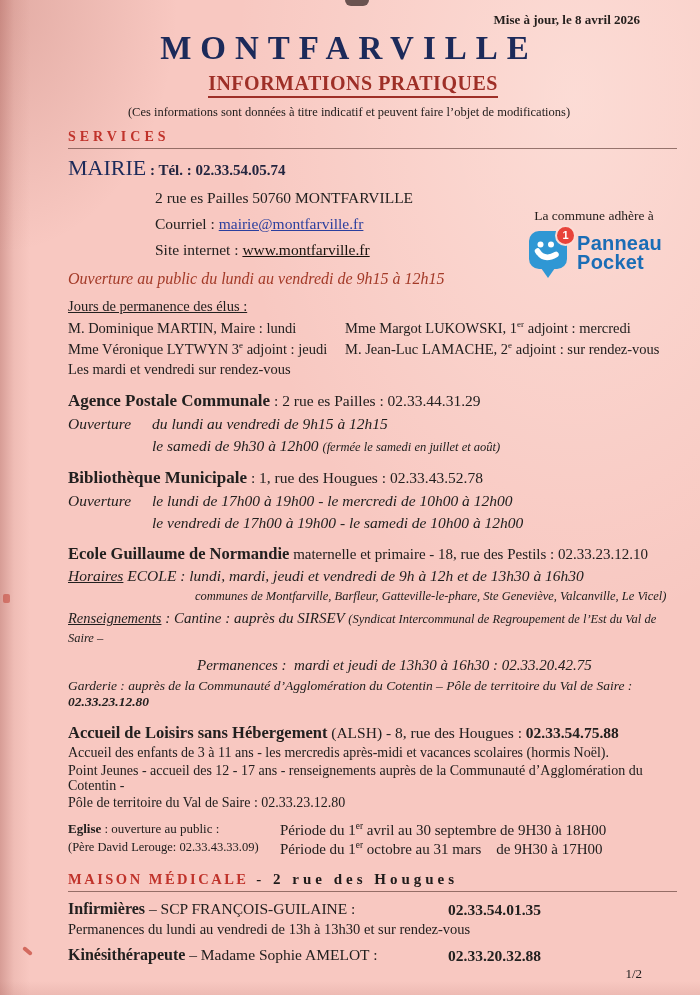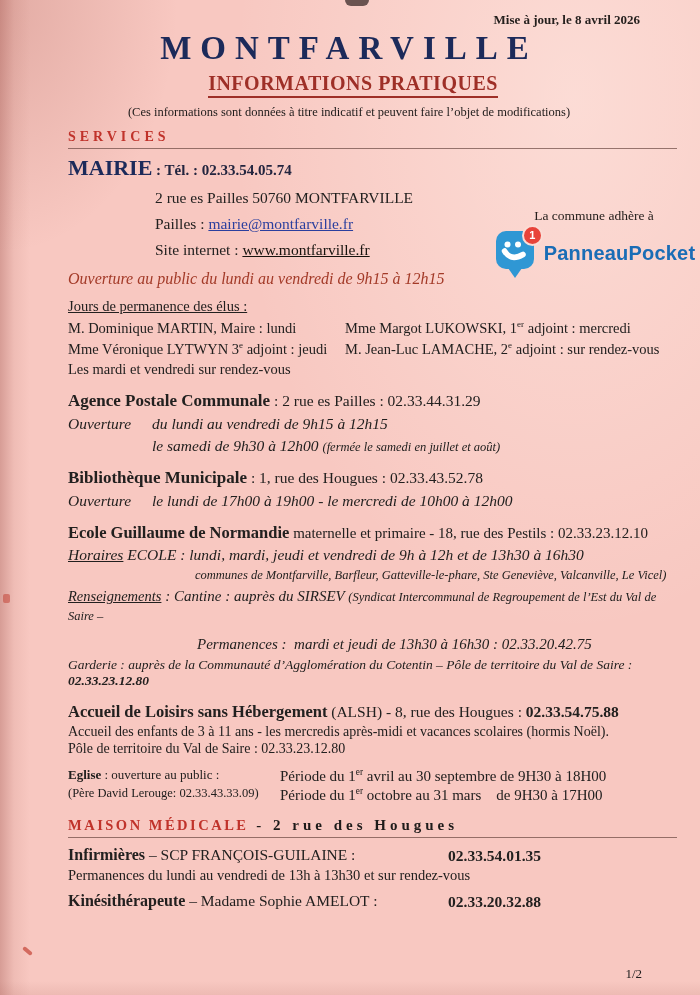--- a/index.html
+++ b/index.html
@@ -25,35 +25,35 @@
   .head-center{text-align:center;padding-right:47px;}
   .title{font-size:33px;font-weight:bold;letter-spacing:9px;color:#1c2a5a;margin-top:2px;}
   .subtitle{display:inline-block;font-size:20px;font-weight:bold;letter-spacing:0.5px;color:#9e2f27;
     border-bottom:2px solid #9e2f27;padding-bottom:1px;margin-top:5px;margin-left:8px;}
   .disclaimer{font-size:12.5px;margin-top:7px;color:#1e1b1a;}
 
   .sec-head{font-size:14px;font-weight:bold;letter-spacing:4px;color:#c0332b;margin-top:9px;}
   .rule{height:0;border-top:1.2px solid rgba(95,62,56,0.65);margin-top:3px;}
 
   .mairie-line{margin-top:6px;}
-  .mairie-name{font-size:22px;font-weight:bold;color:#1c2a5a;}
+  .mairie-name{font-size:22px;font-weight:normal;color:#1c2a5a;}
   .mairie-tel{font-size:15px;font-weight:bold;color:#23253f;}
   .mairie-block{margin-left:87px;font-size:15.5px;}
   .mairie-block>div{margin-top:8px;}
   .blue-link{color:#2b3f9e;text-decoration:underline;cursor:pointer;}
   .dark-link{color:#17130e;text-decoration:underline;cursor:pointer;}
 
   .pp-box{position:absolute;top:208px;right:20px;width:172px;text-align:center;}
   .pp-tag{font-size:13.5px;color:#26201d;margin-bottom:3px;}
   .pp-row{display:flex;align-items:center;justify-content:center;gap:5px;}
   .pp-icon{position:relative;width:46px;height:52px;flex:0 0 auto;}
   .pp-badge{position:absolute;top:-2px;right:-4px;width:17px;height:17px;border-radius:50%;
     background:#e8433a;border:2px solid #fbdcd5;color:#fff;font-family:"Liberation Sans",sans-serif;
     font-size:11px;font-weight:bold;line-height:17px;text-align:center;}
-  .pp-text{display:flex;flex-direction:row;align-items:flex-start;font-family:"Liberation Sans",sans-serif;
+  .pp-text{display:flex;flex-direction:column;align-items:flex-start;font-family:"Liberation Sans",sans-serif;
     font-weight:bold;font-size:20px;line-height:0.95;color:#1a6db6;letter-spacing:0.2px;text-align:right;}
 
   .red-ouv{margin-top:11px;font-size:16px;font-weight:normal;font-style:italic;color:#a33a28;}
 
   .perm-head{margin-top:10px;font-size:14.5px;text-decoration:underline;}
   .perm-grid{display:grid;grid-template-columns:277px auto;margin-top:3px;font-size:14.5px;line-height:1.42;}
   .perm-note{font-size:14.5px;margin-top:2px;}
 
   .svc{margin-top:13px;}
   .svc-name{font-size:17px;font-weight:bold;text-align:right;}
@@ -111,21 +111,21 @@
     </div>
 
     <div class="sec-head">SERVICES</div>
     <div class="rule"></div>
 
     <div class="mairie-line">
       <span class="mairie-name">MAIRIE</span><span class="mairie-tel"> : Tél. : 02.33.54.05.74</span>
     </div>
     <div class="mairie-block">
       <div>2 rue es Pailles 50760 MONTFARVILLE</div>
-      <div><span>Pailles : </span><a class="blue-link">mairie@montfarville.fr</a></div>
+      <div><span>Courriel : </span><a class="blue-link">mairie@montfarville.fr</a></div>
       <div><span>Site internet : </span><a class="dark-link">www.montfarville.fr</a></div>
     </div>
 
     <div class="pp-box">
       <div class="pp-tag">La commune adhère à</div>
       <div class="pp-row">
         <div class="pp-icon">
           <svg width="46" height="52" viewBox="0 0 46 52">
             <rect x="3" y="4" width="38" height="38" rx="10" fill="#2f97d4"></rect>
             <path d="M15 41 L29 41 L22 51 Z" fill="#2f97d4"></path>
@@ -155,34 +155,36 @@
 
     <div class="svc">
       <span class="svc-name">Agence Postale Communale</span><span class="svc-details"> : 2 rue es Pailles : 02.33.44.31.29</span>
       <div class="ouv-row"><span class="ouv-label">Ouverture</span><span>du lundi au vendredi de 9h15 à 12h15</span></div>
       <div class="ouv-row ouv-indent"><span>le samedi de 9h30 à 12h00 </span><span class="small-it">(fermée le samedi en juillet et août)</span></div>
     </div>
 
     <div class="svc">
       <span class="svc-name">Bibliothèque Municipale</span><span class="svc-details"> : 1, rue des Hougues : 02.33.43.52.78</span>
       <div class="ouv-row"><span class="ouv-label">Ouverture</span><span>le lundi de 17h00 à 19h00 - le mercredi de 10h00 à 12h00</span></div>
+      <div class="ouv-row ouv-indent"><span>le vendredi de 17h00 à 19h00 - le samedi de 10h00 à 12h00</span></div>
     </div>
 
     <div class="svc">
       <span class="svc-name" style="font-size:16.5px">Ecole Guillaume de Normandie</span><span class="svc-details" style="font-size:15px"> maternelle et primaire - 18, rue des Pestils : 02.33.23.12.10</span>
       <div class="ecole-hor"><span class="u">Horaires</span><span> ECOLE : lundi, mardi, jeudi et vendredi de 9h à 12h et de 13h30 à 16h30</span></div>
       <div class="rens rens-small rens-ind">communes de Montfarville, Barfleur, Gatteville-le-phare, Ste Geneviève, Valcanville, Le Vicel)</div>
       <div class="rens"><span class="u">Renseignements</span><span style="font-size:15px"> : Cantine : auprès du SIRSEV </span><span class="rens-small">(Syndicat Intercommunal de Regroupement de l’Est du Val de Saire –</span></div>
       <div class="perm-ind pre">Permanences :  mardi et jeudi de 13h30 à 16h30 : 02.33.20.42.75</div>
       <div class="garderie"><span>Garderie : auprès de la Communauté d’Agglomération du Cotentin – Pôle de territoire du Val de Saire : </span><span class="b">02.33.23.12.80</span></div>
     </div>
 
     <div class="svc">
       <span class="svc-name" style="font-size:16.5px">Accueil de Loisirs sans Hébergement</span><span class="svc-details"> (ALSH) - 8, rue des Hougues : </span><span class="svc-details b">02.33.54.75.88</span>
       <div class="alsh-body">Accueil des enfants de 3 à 11 ans - les mercredis après-midi et vacances scolaires (hormis Noël).</div>
+      <div class="alsh-body">Point Jeunes - accueil des 12 - 17 ans - renseignements auprès de la Communauté d’Agglomération du Cotentin -</div>
       <div class="alsh-body">Pôle de territoire du Val de Saire : 02.33.23.12.80</div>
     </div>
 
     <div class="eglise-grid">
       <div class="eglise-l1"><span class="b">Eglise</span><span> : ouverture au public :</span></div>
       <div class="periode">Période du 1<sup>er</sup> avril au 30 septembre de 9H30 à 18H00</div>
       <div class="eglise-l2">(Père David Lerouge: 02.33.43.33.09)</div>
       <div class="periode pre">Période du 1<sup>er</sup> octobre au 31 mars    de 9H30 à 17H00</div>
     </div>
 

